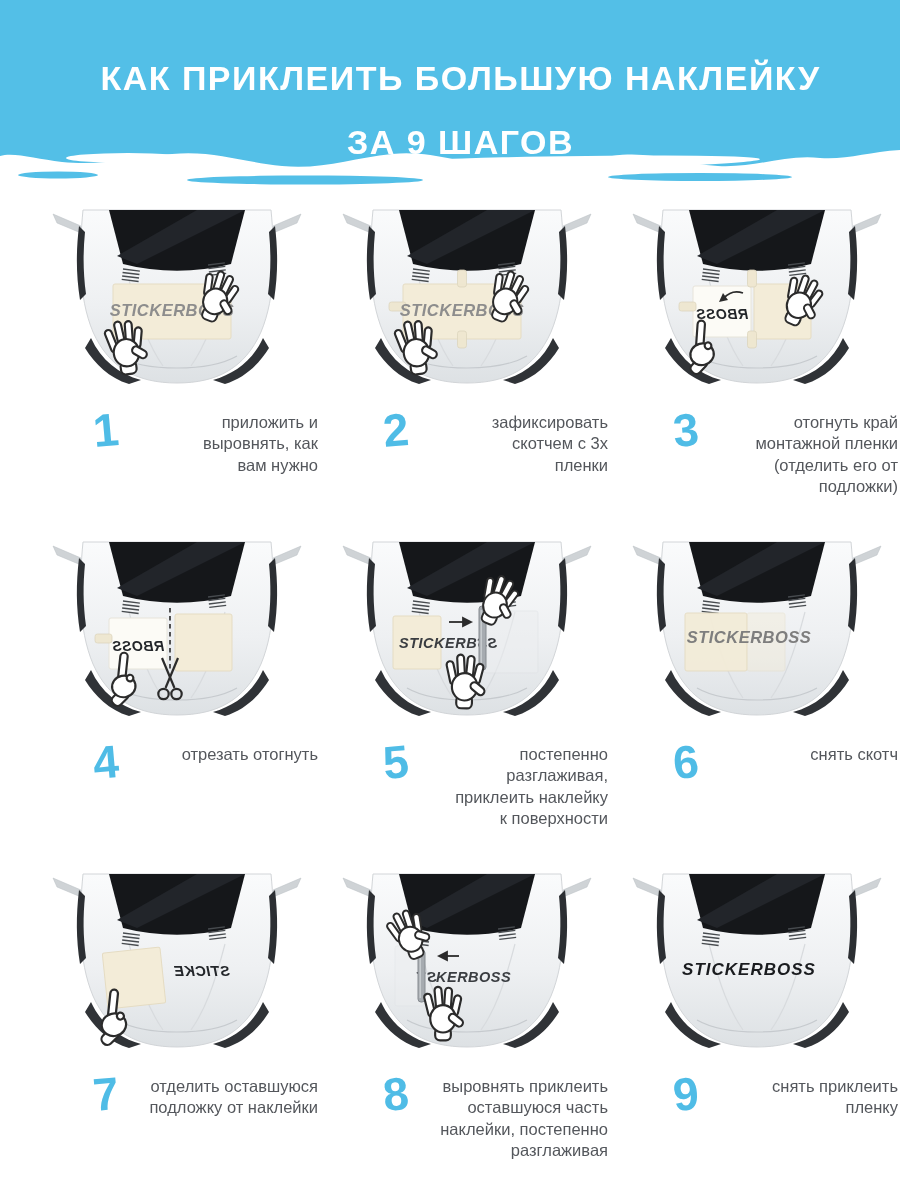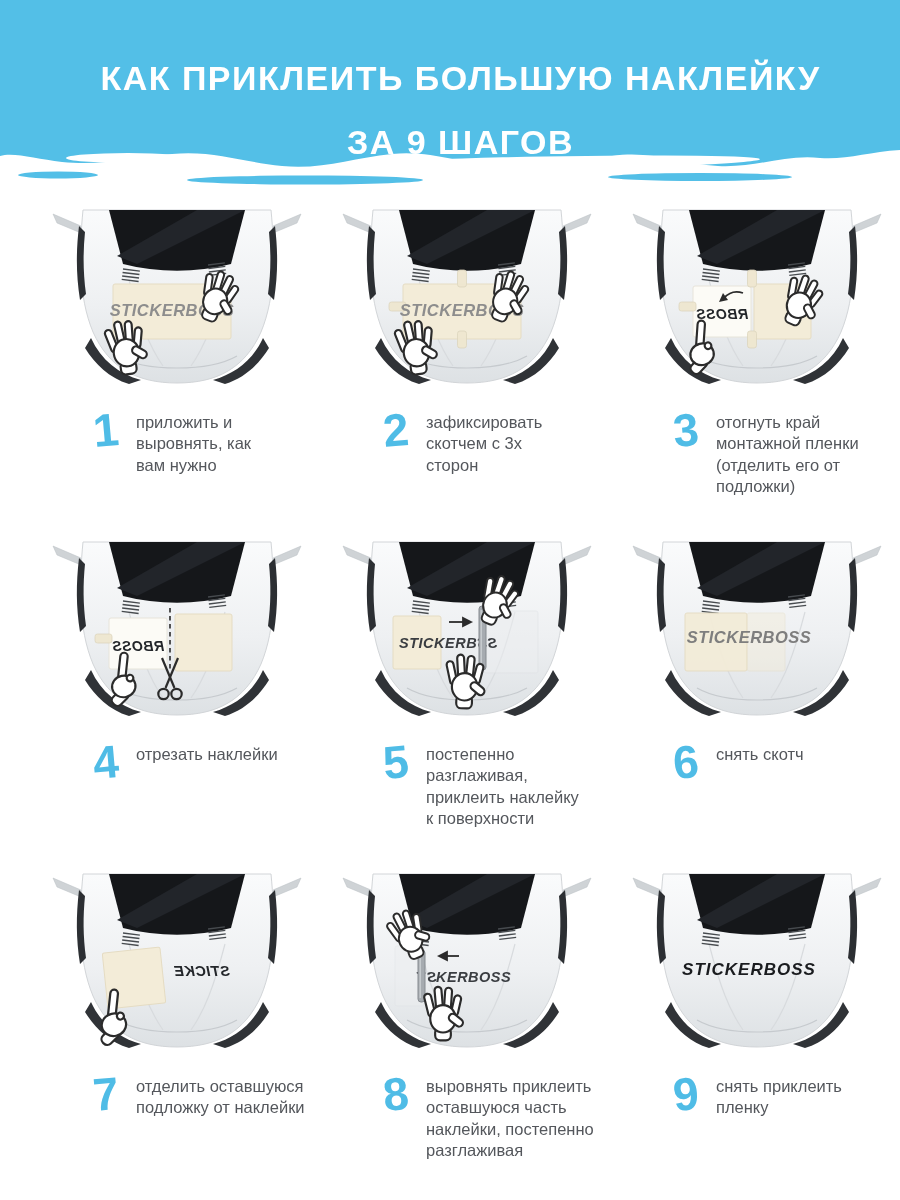--- a/index.html
+++ b/index.html
@@ -14,21 +14,21 @@
   .banner .title .line2{margin-top:30px;}
   
   .grid{display:grid;grid-template-columns:repeat(3,1fr);column-gap:8px;
         padding:10px 36px 0 36px;}
   .step{height:332px;}
   .car{height:198px;display:flex;justify-content:center;align-items:flex-start;}
   .caption{display:flex;align-items:flex-start;padding-left:52px;margin-top:6px;}
   .num{font-size:46px;line-height:0.9;font-weight:800;color:var(--accent,#4fbce6);
        transform:rotate(-5deg);width:36px;flex:0 0 36px;text-align:center;}
   .desc{margin:2px 0 0 12px;font-size:16.5px;line-height:1.3;color:#54575c;
-        white-space:pre-line;width:182px;}
+        white-space:pre-line;width:182px;text-align:right;}
 </style>
 </head>
 <body>
 
 <div class="page">
 
   <header class="banner">
     <svg viewBox="0 0 900 196" width="900" height="196" preserveAspectRatio="none">
       <path id="banner-shape" fill="#53bfe7" d="M0,0 H900 V150
         C868,152 846,160 820,158 C786,154 756,168 718,166
@@ -172,21 +172,21 @@
    <rect x="-8" y="20" width="16" height="13" rx="5"></rect>
    <ellipse cx="0" cy="11" rx="13" ry="14"></ellipse>
    <rect x="6" y="6" width="16" height="8" rx="4" transform="rotate(38 10 10)"></rect>
   </g>
   </svg>
         </div>
       <div class="caption">
         <span class="num">2</span>
         <p class="desc">зафиксировать
 скотчем с 3х
-сторон</p>
+пленки</p>
       </div>
     </section>
       <section class="step">
       <div class="car">
           <svg viewBox="0 0 260 196" width="260" height="196">
   <defs>
     <linearGradient id="grad2" x1="0" y1="0" x2="0" y2="1">
       <stop offset="0" stop-color="#fafbfc"></stop>
                 <stop offset="0.55" stop-color="#eef0f2"></stop>
                 <stop offset="1" stop-color="#dde1e4"></stop>
@@ -307,21 +307,21 @@
             <g transform="translate(74,140) rotate(-12) scale(0.98)" fill="#fff" stroke="#2b2b2b" stroke-width="2.2" stroke-linejoin="round">
    <rect x="-3" y="-26" width="7.5" height="30" rx="3.7" transform="rotate(18)"></rect>
    <rect x="-14" y="14" width="19" height="11" rx="5" transform="rotate(-32 -5 20)"></rect>
    <ellipse cx="1" cy="9" rx="12" ry="11"></ellipse>
    <circle cx="9" cy="2" r="3.4"></circle>
   </g>
   </svg>
         </div>
       <div class="caption">
         <span class="num">4</span>
-        <p class="desc">отрезать наклейки</p>
+        <p class="desc">отрезать отогнуть</p>
       </div>
     </section>
       <section class="step">
       <div class="car">
           <svg viewBox="0 0 260 196" width="260" height="196">
   <defs>
     <linearGradient id="grad4" x1="0" y1="0" x2="0" y2="1">
       <stop offset="0" stop-color="#fafbfc"></stop>
                 <stop offset="0.55" stop-color="#eef0f2"></stop>
                 <stop offset="1" stop-color="#dde1e4"></stop>

